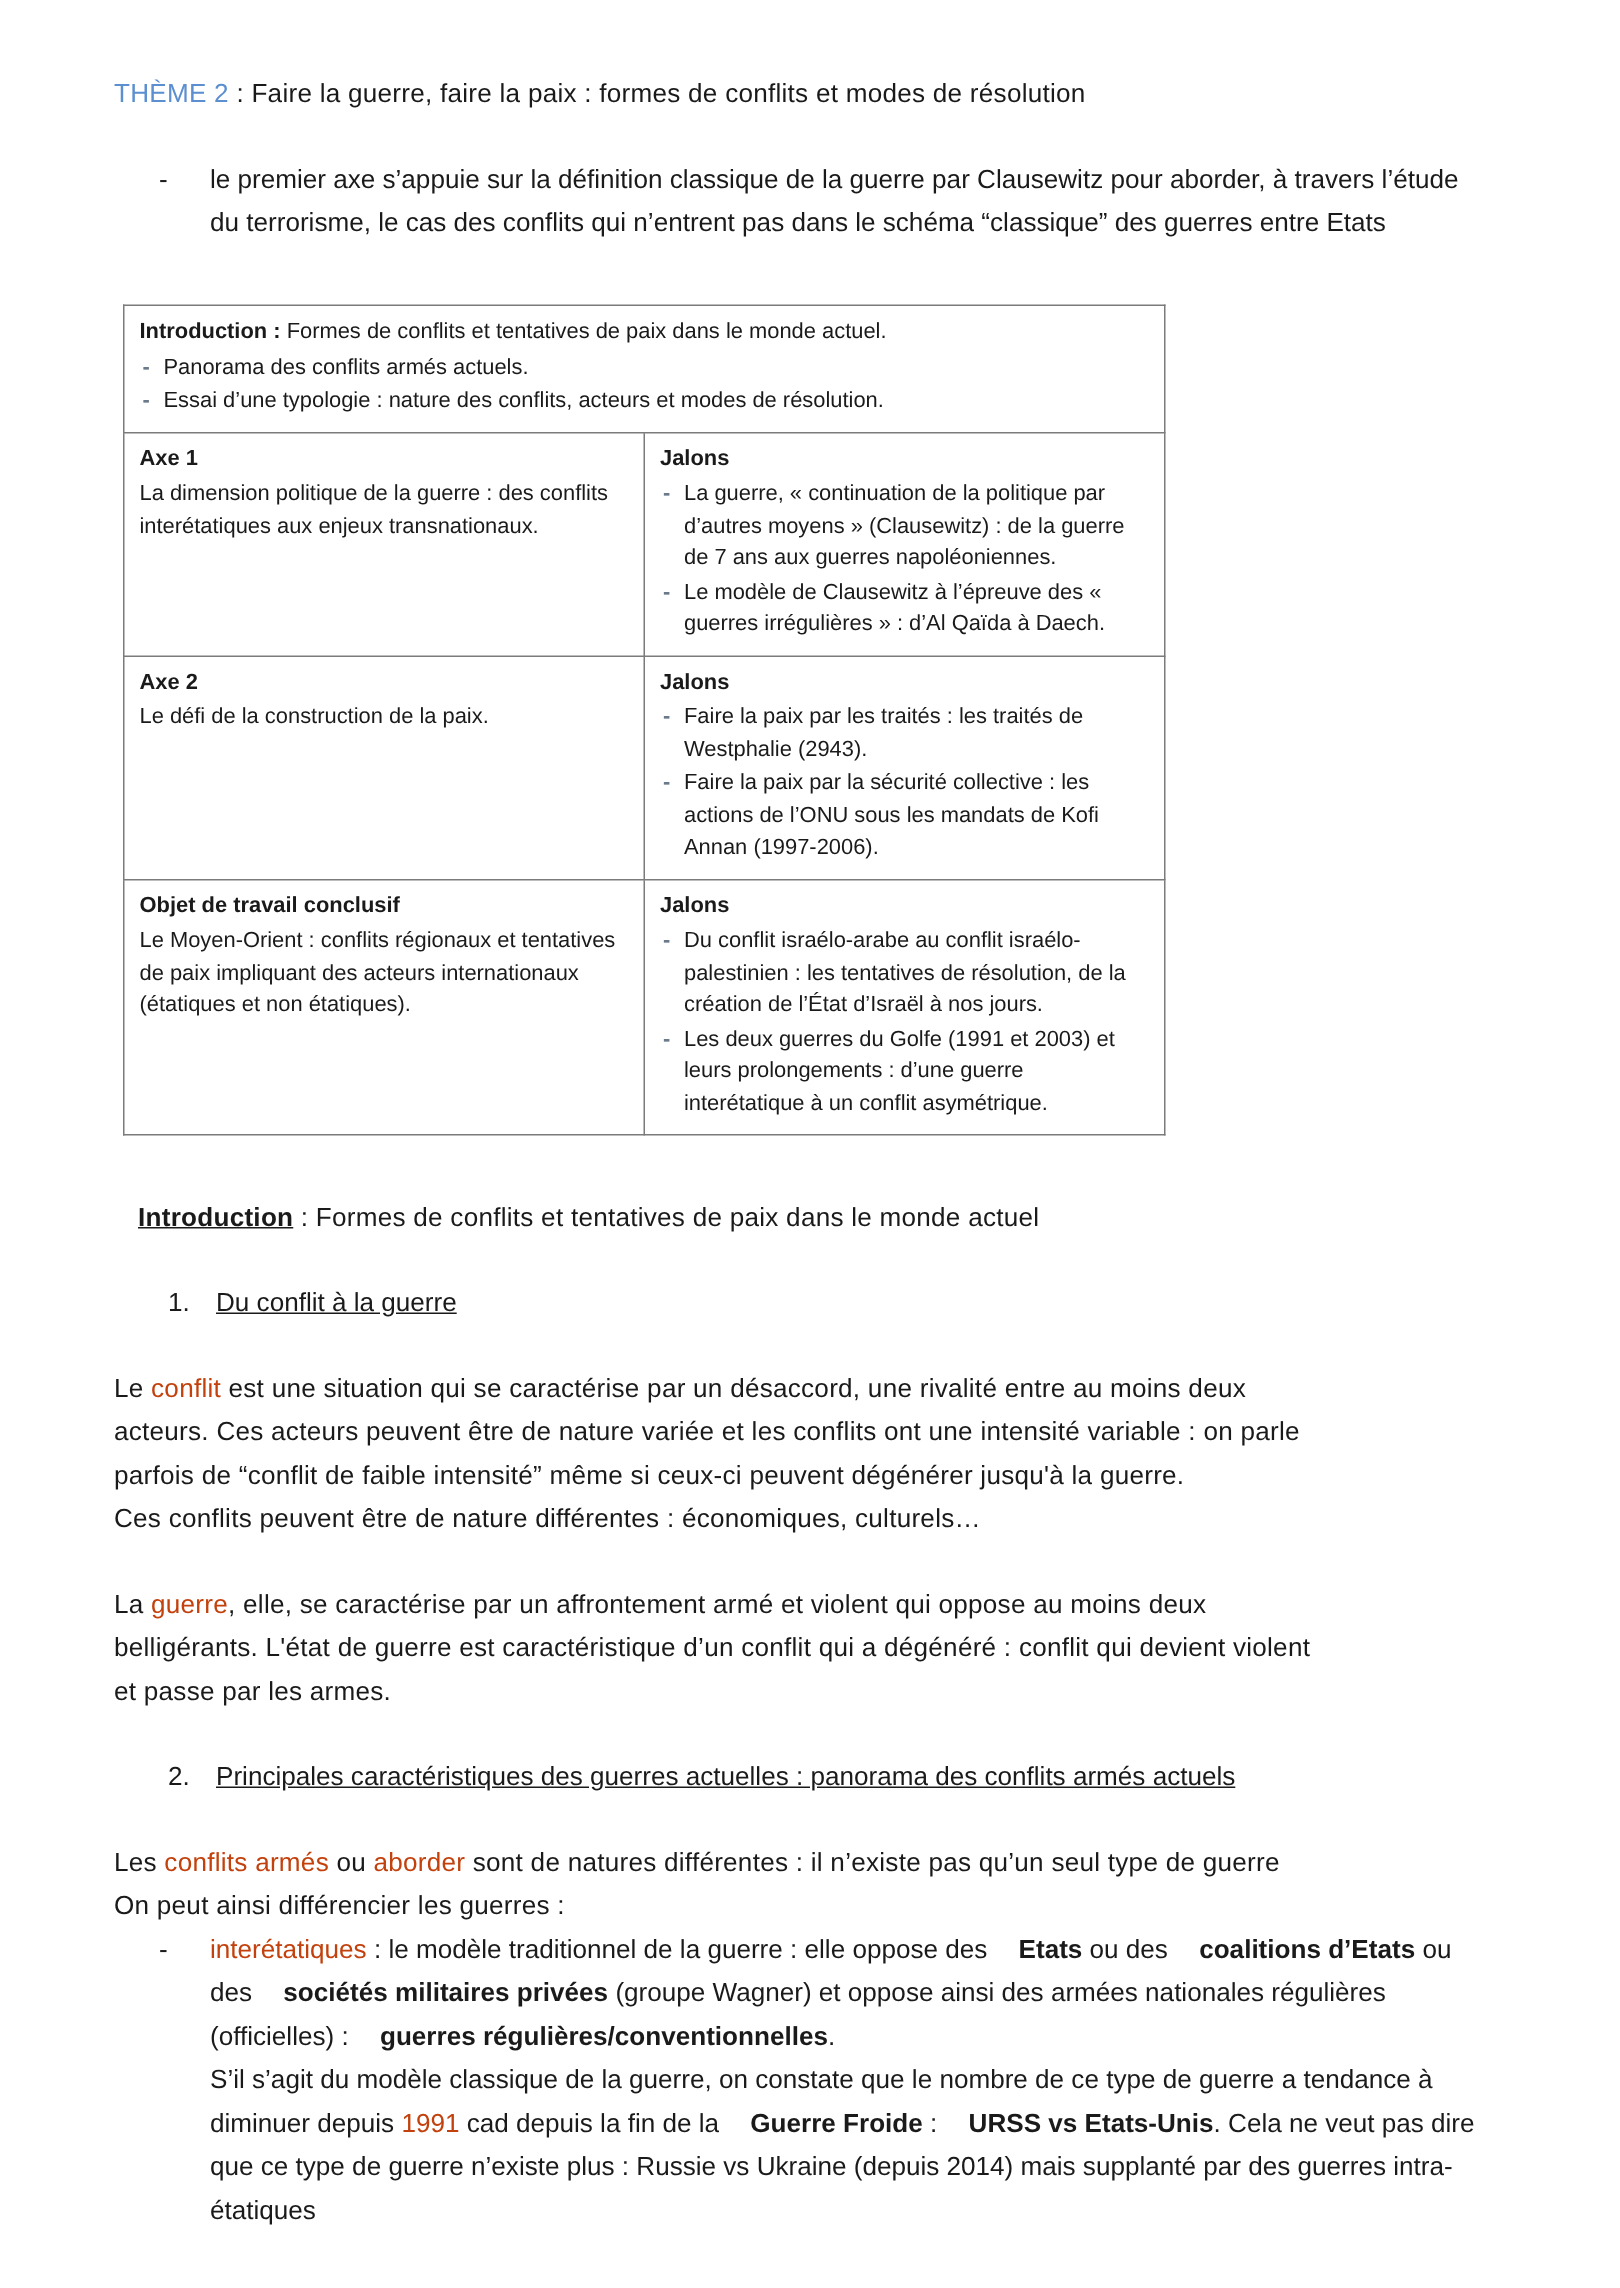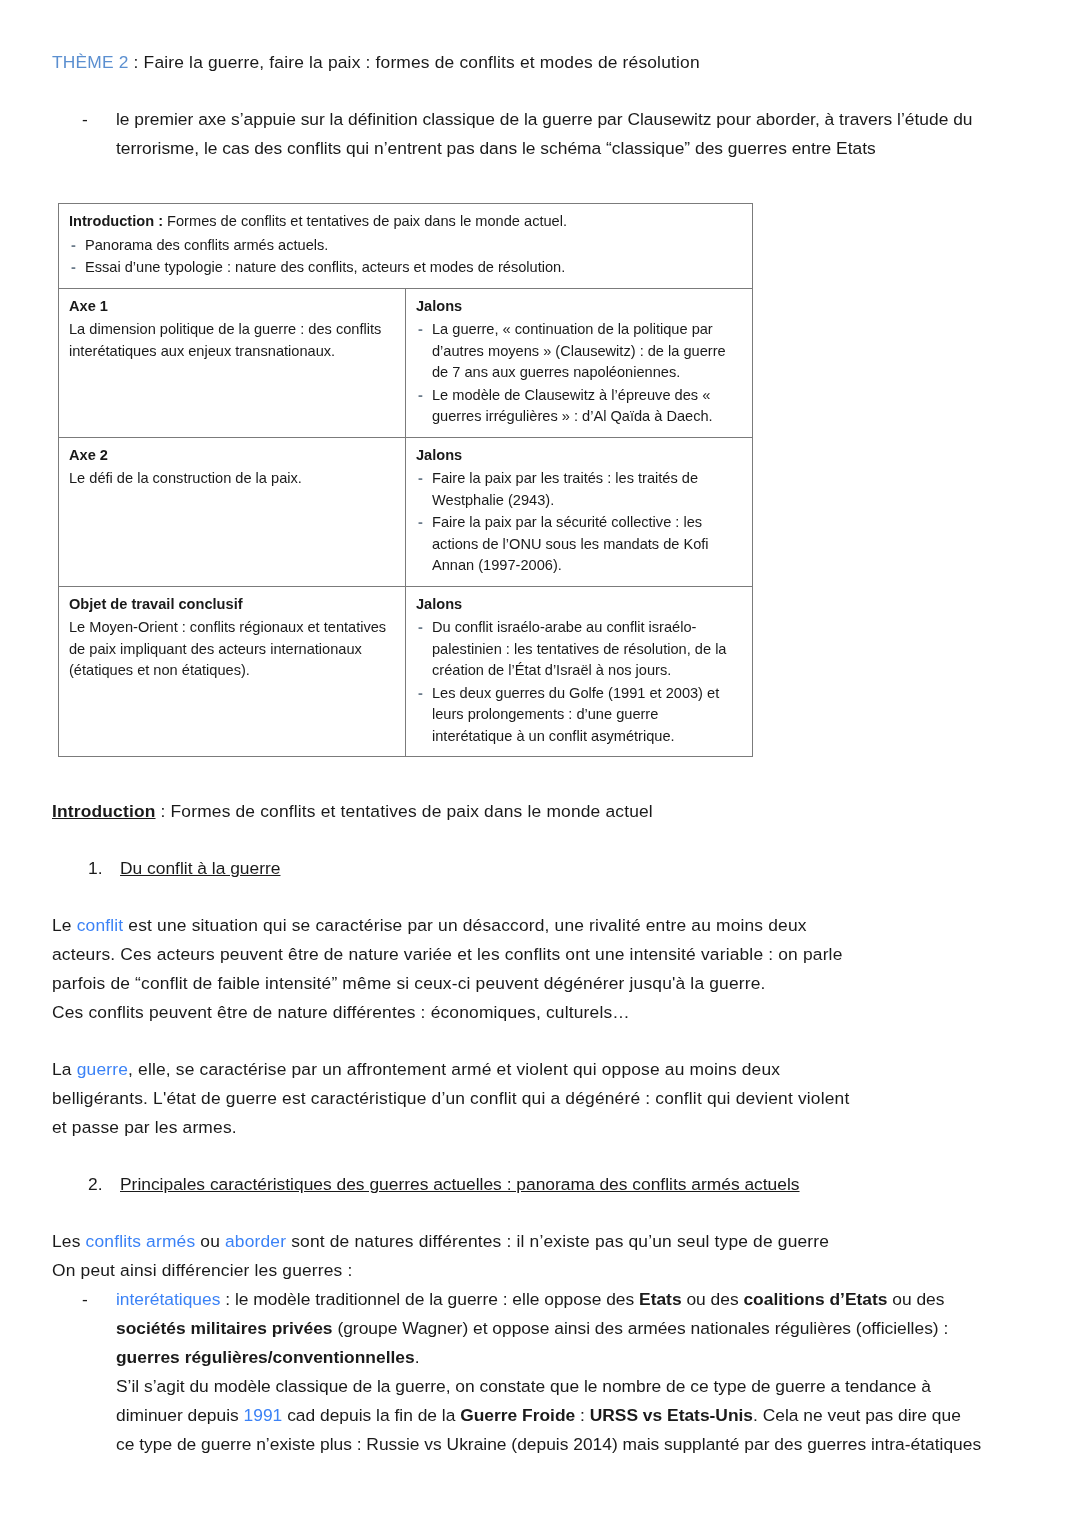--- a/index.html
+++ b/index.html
@@ -12,35 +12,35 @@
     height: 1525px;
     font-family: "Liberation Sans", sans-serif;
     color: #1a1a1a;
     -webkit-font-smoothing: antialiased;
   }
   .page {
     position: relative;
     width: 1064px;
     height: 1525px;
     box-sizing: border-box;
-    padding: 48px 80px 0 52px;
+    padding: 48px 80px 0 76px;
     background: #ffffff;
     overflow: hidden;
   }
 
   
   .para {
     font-size: 17.4px;
     line-height: 29px;
     margin: 0;
     letter-spacing: 0.01em;
   }
-  .blue { color: #3b82f6; }
+  .blue { color: #c2410c; }
   .blue-title { color: #5b8fd0; }
-  .b { font-weight: bold; }
+  .b { font-weight: bold; margin-left: 16px; }
   .u { text-decoration: underline; }
   .spacer-md { height: 28px; }
   .spacer-lg { height: 40px; }
 
   
   .dash-list {
     margin: 0;
     padding: 0;
     list-style: none;
   }

